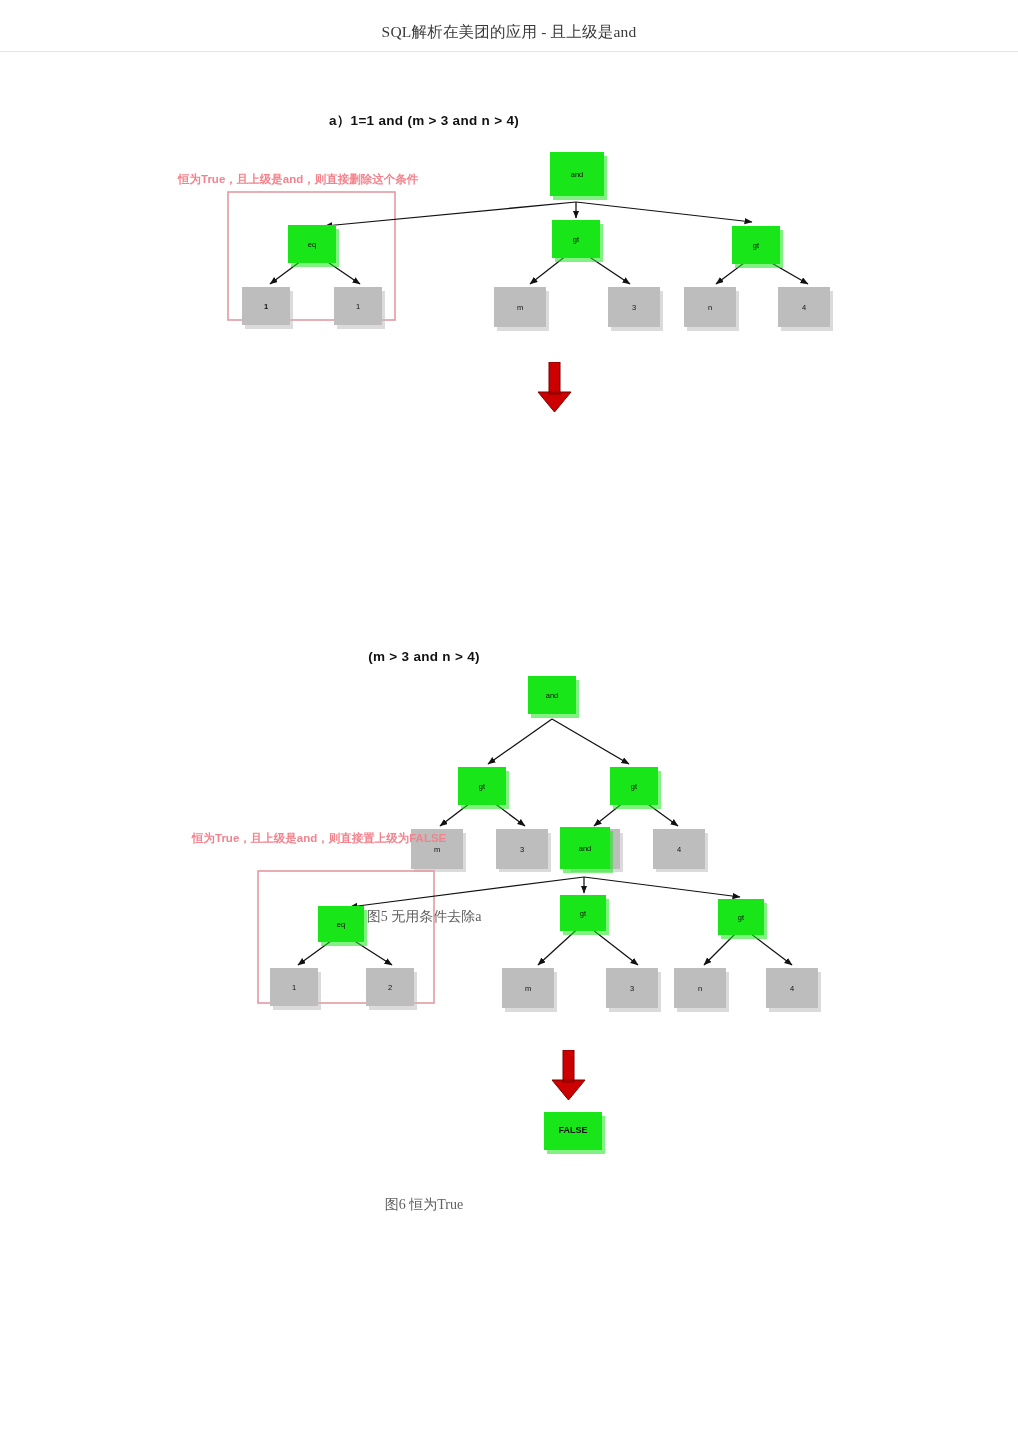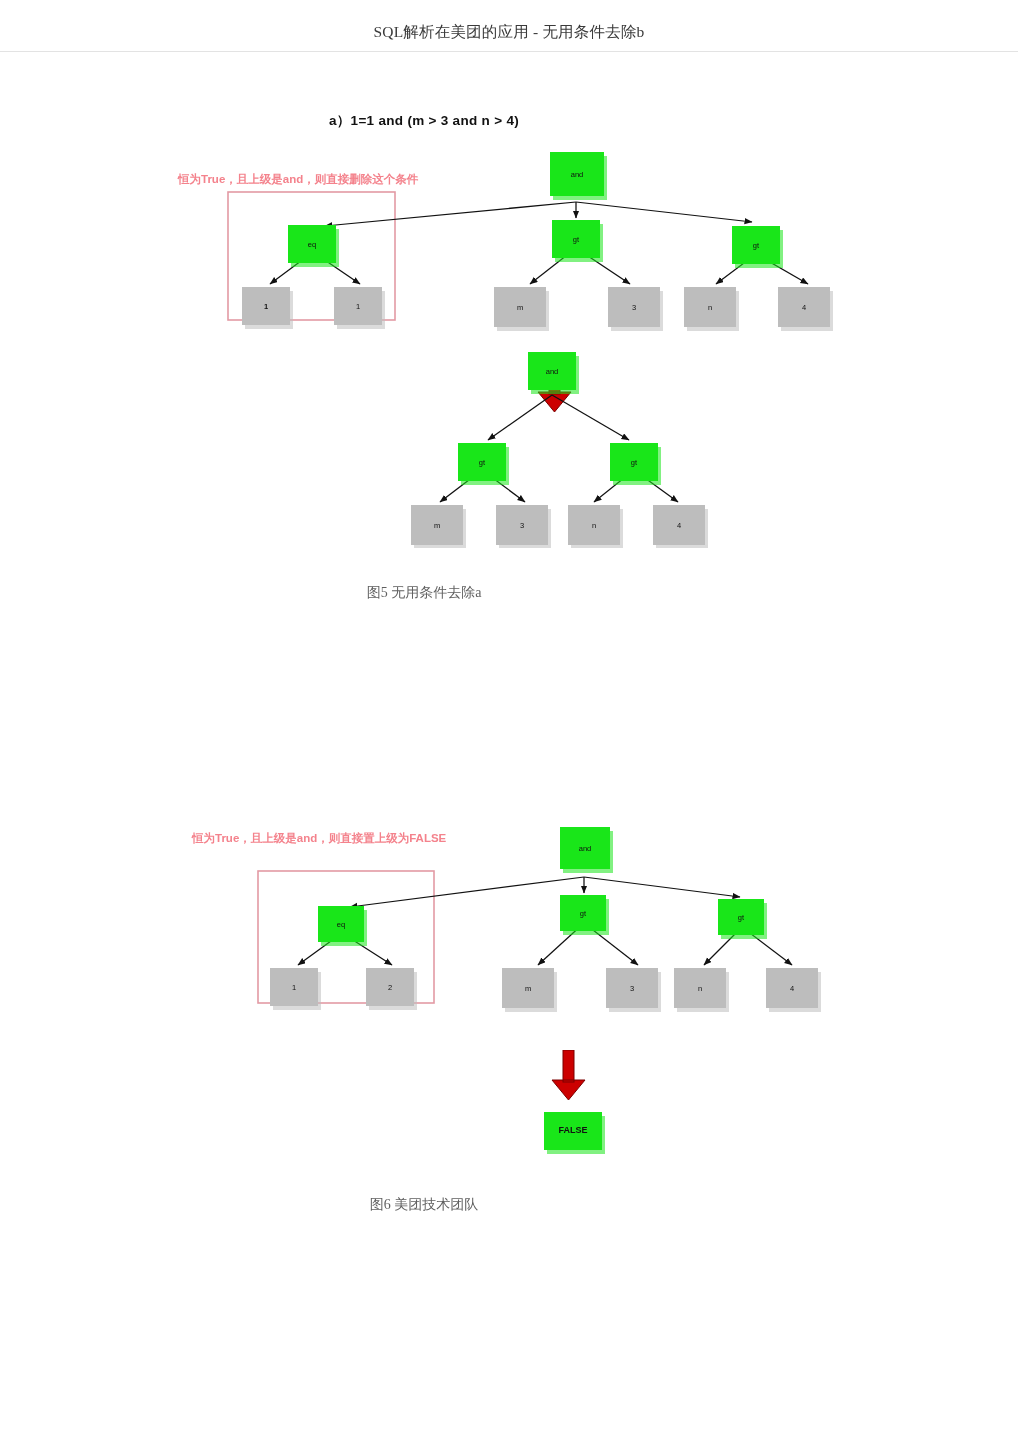--- a/index.html
+++ b/index.html
@@ -82,21 +82,21 @@
     white-space: nowrap;
     text-align: right;
   }
 
   .red-arrow { position: absolute; }
 </style>
 </head>
 <body>
 
 <div id="page-header">
-  <div class="title">SQL解析在美团的应用 - 无用条件去除b</div>
+  <div class="title">SQL解析在美团的应用 - 且上级是and</div>
 </div>
 
 <div class="figure-block" style="top:112px;">
 
   <div class="expr-title">a）1=1 and (m &gt; 3 and n &gt; 4)</div>
 
   <div class="annot" style="left:178px; top:60px;">恒为True，且上级是and，则直接删除这个条件</div>
 
   <div class="diagram" style="width:700px; height:210px; margin-left:160px;">
     <svg width="700" height="210" viewBox="0 0 700 210">
@@ -180,20 +180,21 @@
 
   <div class="red-arrow" style="left:533px; top:250px;">
     <svg width="44" height="52" viewBox="0 0 44 52">
       <rect x="16" y="0" width="11" height="32" fill="#cc0000"></rect>
       <path d="M5,30 L38,30 L21.5,50 Z" fill="#cc0000"></path>
       <rect x="16" y="0" width="11" height="32" fill="none" stroke="#7a0000" stroke-width="1"></rect>
       <path d="M5,30 L38,30 L21.5,50 Z" fill="none" stroke="#7a0000" stroke-width="1"></path>
     </svg>
   </div>
 
+  <div class="expr-title" style="margin-top:309px;">(m &gt; 3 and n &gt; 4)</div>
 
   <div class="diagram" style="width:360px; height:200px; margin-left:386px; margin-top:8px;">
     <svg width="360" height="200" viewBox="0 0 360 200">
       <defs>
         <marker id="ah5b" markerWidth="9" markerHeight="9" refX="7.5" refY="3.2" orient="auto" markerUnits="userSpaceOnUse">
           <path d="M0,0 L8,3.2 L0,6.4 z" fill="#111"></path>
         </marker>
       </defs>
 
       <path class="edge" marker-end="url(#ah5b)" d="M 166,47 L 102,92"></path>
@@ -337,14 +338,14 @@
   <div class="diagram" style="width:120px; height:60px; margin-left:516px; margin-top:88px;">
     <svg width="120" height="60" viewBox="0 0 120 60">
       <g class="node-green">
         <rect class="node-shadow" x="31" y="10" width="58" height="38"></rect>
         <rect x="28" y="6" width="58" height="38"></rect>
         <text class="node-label big" x="57" y="25">FALSE</text>
       </g>
     </svg>
   </div>
 
-  <div class="fig-caption" style="margin-top:30px;">图6 美团技术团队</div>
+  <div class="fig-caption" style="margin-top:30px;">图6 恒为True</div>
 </div>
 
 </body></html>

